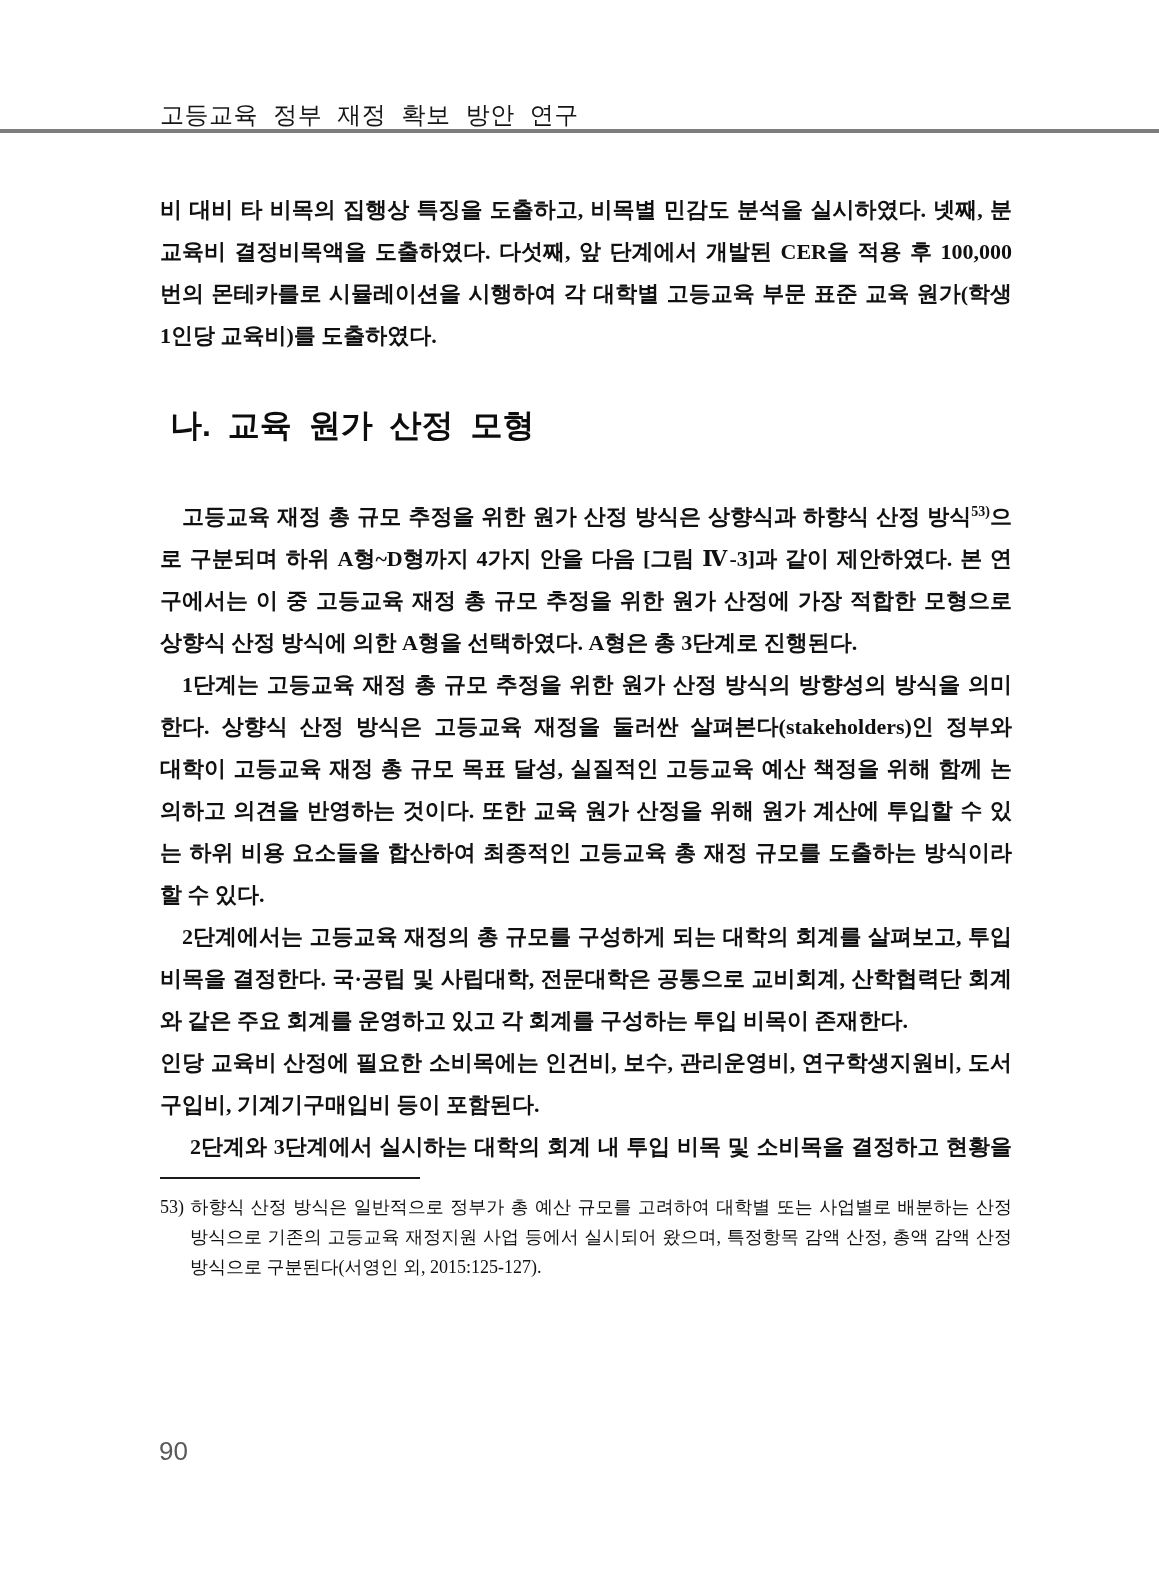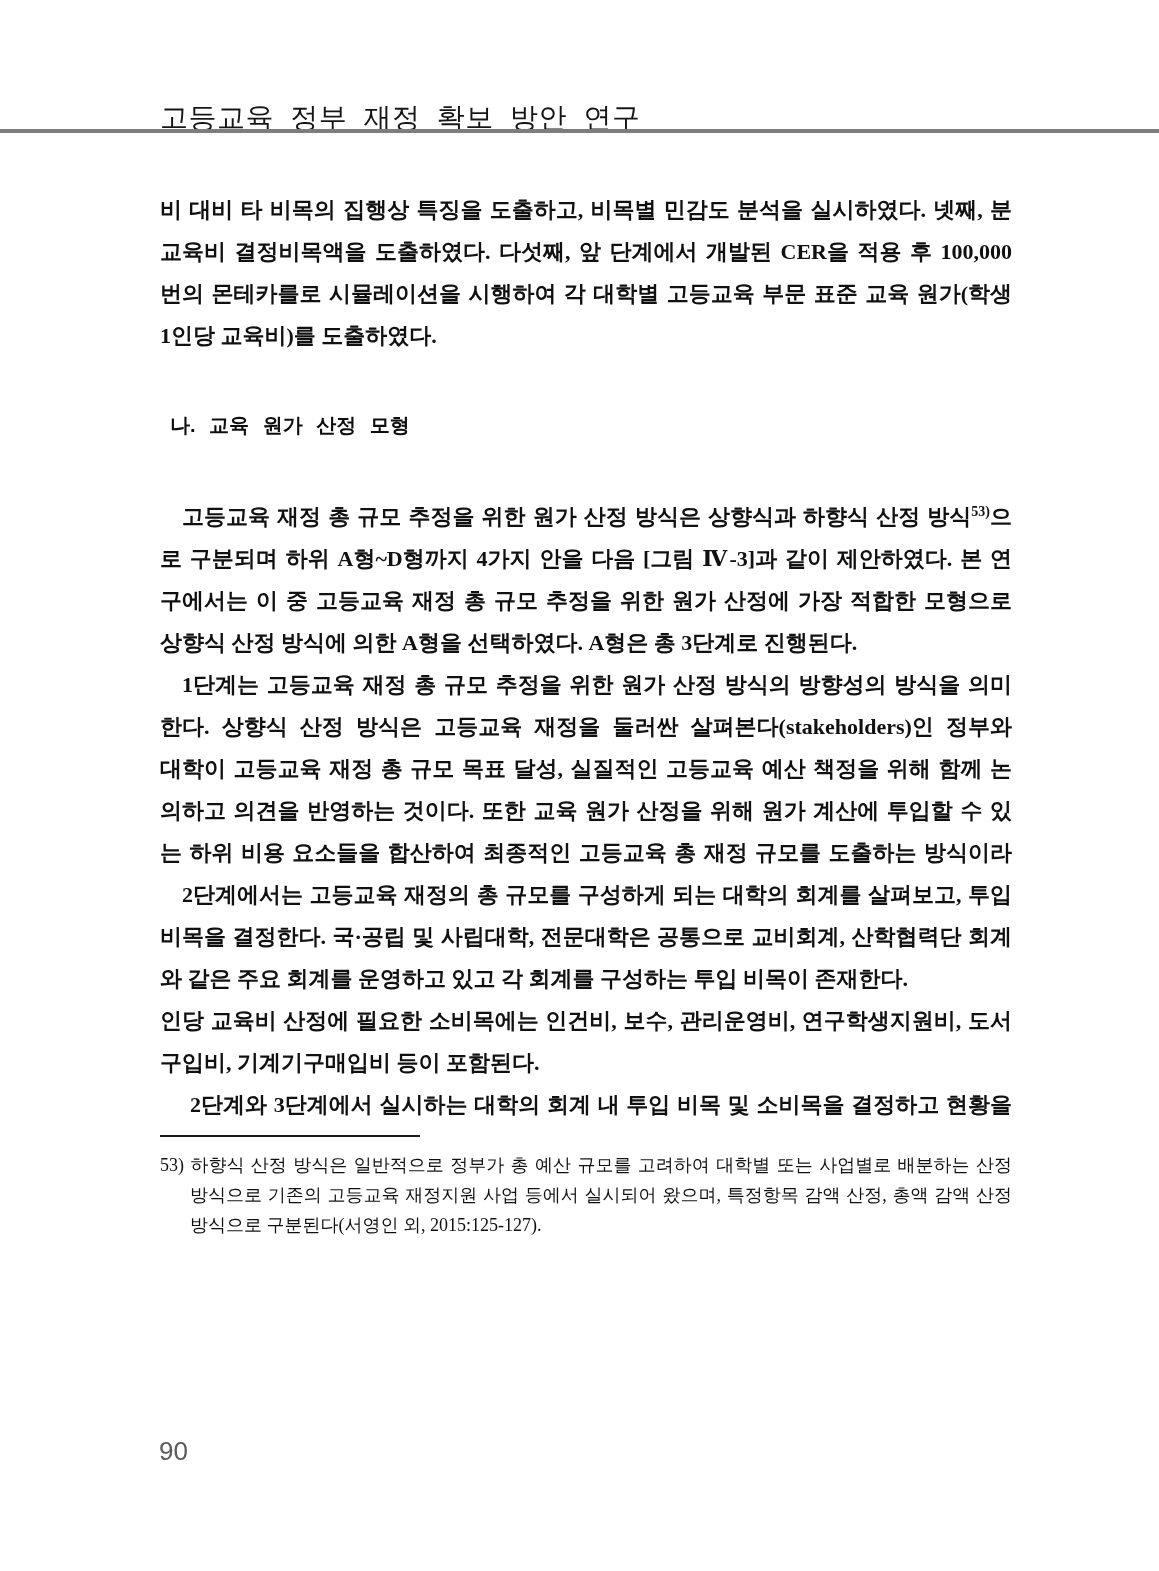--- a/index.html
+++ b/index.html
@@ -11,21 +11,21 @@
     position: relative;
     overflow: hidden;
   }
   .page { position: absolute; inset: 0; }
 
   
   .running-title {
     position: absolute;
     left: 160px; top: 99px;
     font-family: "Liberation Sans", "DejaVu Sans", sans-serif;
-    font-size: 28px;
+    font-size: 24px;
     letter-spacing: 0.5px;
     word-spacing: 8px;
     color: #151515;
   }
   .header-rule {
     position: absolute;
     left: 0; top: 129px;
     width: 1159px; height: 4px;
     background: #7d7d7d;
   }
@@ -47,21 +47,21 @@
   }
   .line-last { text-align-last: left; }
   .fn-ref {
     font-size: 14px;
     vertical-align: super;
     line-height: 0;
   }
 
   .section-heading {
     font-family: "Liberation Sans", "DejaVu Sans", sans-serif;
-    font-size: 20px;
+    font-size: 32px;
     font-weight: bold;
     color: #0d0d0d;
     word-spacing: 8px;
     line-height: 38px;
     margin: 49px 0 16px 10px;
   }
   #section-paragraphs { margin-top: 52px; }
 
   .footnote-separator {
     width: 260px; height: 2px;
@@ -110,20 +110,21 @@
           <div class="line">로 구분되며 하위 A형~D형까지 4가지 안을 다음 [그림 Ⅳ-3]과 같이 제안하였다. 본 연</div>
           <div class="line">구에서는 이 중 고등교육 재정 총 규모 추정을 위한 원가 산정에 가장 적합한 모형으로</div>
           <div class="line line-last">상향식 산정 방식에 의한 A형을 선택하였다. A형은 총 3단계로 진행된다.</div>
         </div>
         <div class="para">
           <div class="line" style="padding-left: 22px;">1단계는 고등교육 재정 총 규모 추정을 위한 원가 산정 방식의 방향성의 방식을 의미</div>
           <div class="line">한다. 상향식 산정 방식은 고등교육 재정을 둘러싼 살펴본다(stakeholders)인 정부와</div>
           <div class="line">대학이 고등교육 재정 총 규모 목표 달성, 실질적인 고등교육 예산 책정을 위해 함께 논</div>
           <div class="line">의하고 의견을 반영하는 것이다. 또한 교육 원가 산정을 위해 원가 계산에 투입할 수 있</div>
           <div class="line">는 하위 비용 요소들을 합산하여 최종적인 고등교육 총 재정 규모를 도출하는 방식이라</div>
+          <div class="line line-last">할 수 있다.</div>
         </div>
         <div class="para">
           <div class="line" style="padding-left: 22px;">2단계에서는 고등교육 재정의 총 규모를 구성하게 되는 대학의 회계를 살펴보고, 투입</div>
           <div class="line">비목을 결정한다. 국·공립 및 사립대학, 전문대학은 공통으로 교비회계, 산학협력단 회계</div>
           <div class="line line-last">와 같은 주요 회계를 운영하고 있고 각 회계를 구성하는 투입 비목이 존재한다.</div>
         </div>
         <div class="para">
           <div class="line">인당 교육비 산정에 필요한 소비목에는 인건비, 보수, 관리운영비, 연구학생지원비, 도서</div>
           <div class="line line-last">구입비, 기계기구매입비 등이 포함된다.</div>
         </div>

